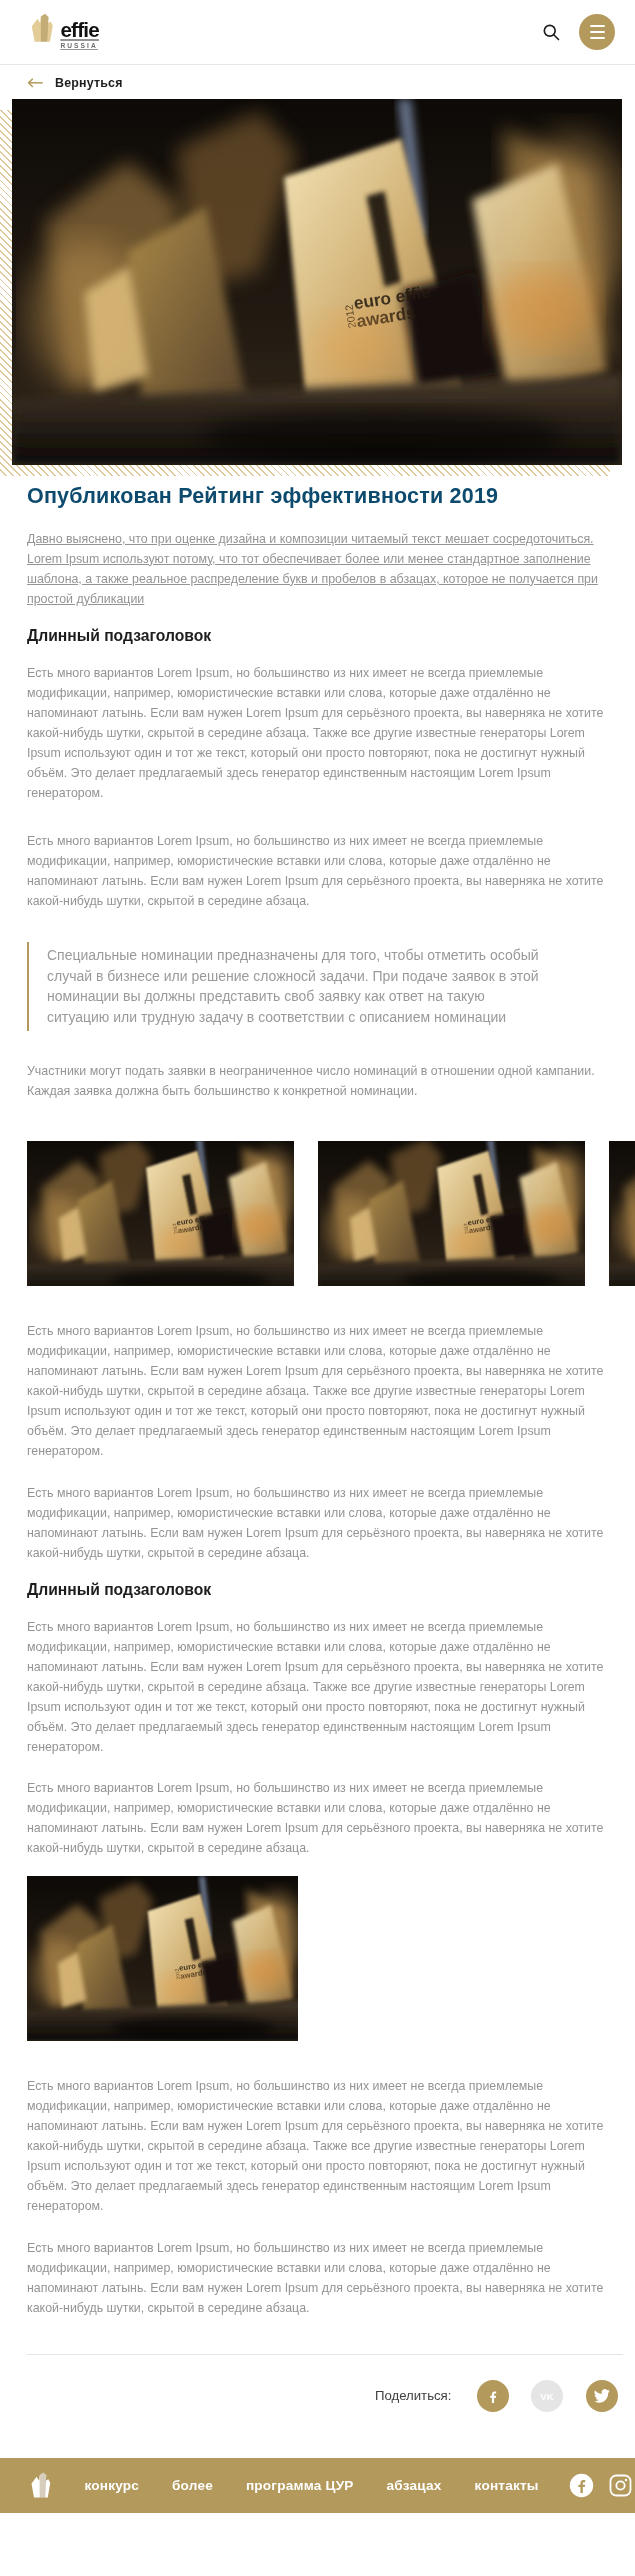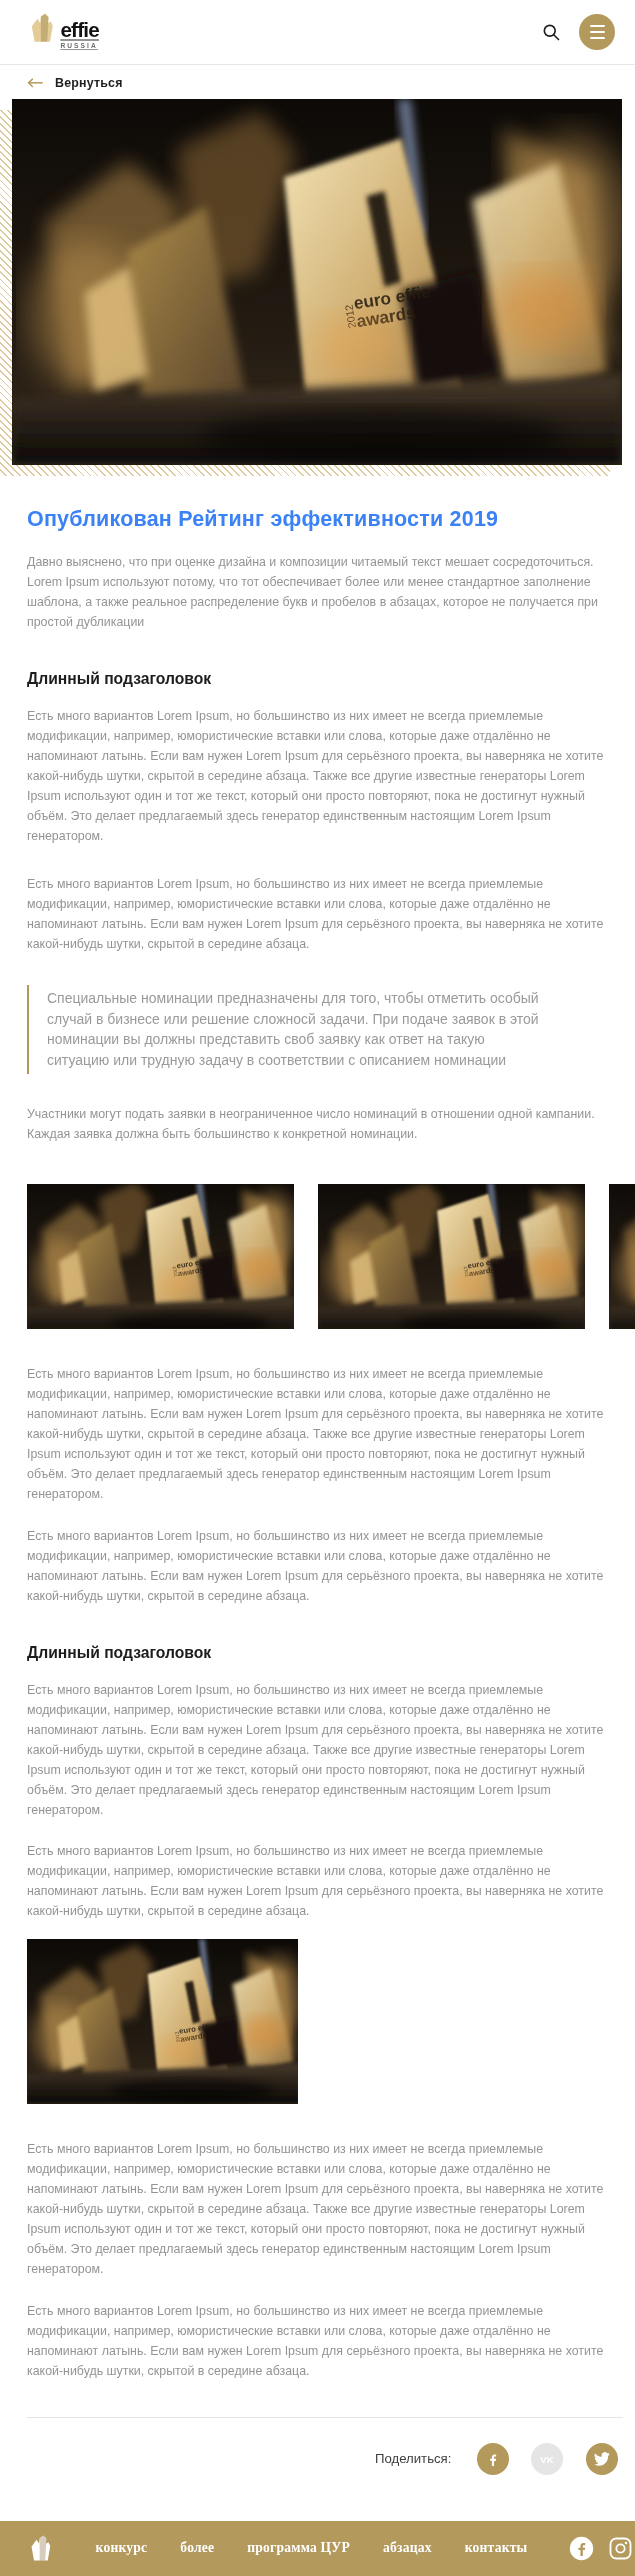--- a/index.html
+++ b/index.html
@@ -44,32 +44,32 @@
     content: ""; position: absolute; left: -12.4px; top: 11.6px; width: 610px; height: 366px;
     background: repeating-linear-gradient(45deg, #ffffff 0 3.7px, #dcc89b 3.7px 5px);
   }
   .hero-frame .photo { position: relative; }
   .photo { display: block; background: #15100b; }
   .hero-frame .photo { width: 610px; height: 366px; }
 
   .content { padding: 0 27px; }
 
   h1.article-title {
-    margin-top: 41px;
-    font-size: 21.5px; line-height: 1.25; font-weight: 800; color: #3b82f6; letter-spacing: 0.2px;
+    margin-top: 18px;
+    font-size: 21.5px; line-height: 1.25; font-weight: 800; color: #0c4a6e; letter-spacing: 0.2px;
   }
   h2.subheading {
-    margin-top: 38px; margin-bottom: 18px;
+    margin-top: 18px; margin-bottom: 18px;
     font-size: 15.7px; font-weight: 800; color: #1d1d1d;
   }
   p.body-text {
     margin-top: 20px;
     font-size: 12.4px; line-height: 20px; color: #949494; max-width: 581px;
   }
-  p.first-after-title { margin-top: 19px; }
+  p.first-after-title { margin-top: 19px; text-decoration: underline; }
   p.after-heading { margin-top: 0; }
 
   blockquote.pull-quote {
     margin: 31px 0 30px 0;
     border-left: 2.5px solid #b3995c;
     padding: 3.3px 33px 3.3px 18px;
     font-size: 14px; line-height: 20.7px; color: #9a9a9a;
     max-width: 546px;
   }
 
@@ -96,21 +96,20 @@
     width: 32px; height: 32px; border-radius: 50%; border: none; cursor: pointer;
     display: flex; align-items: center; justify-content: center;
   }
   .social-btn svg { display: block; }
 
   
   .footer-band {
     margin-top: 46px; height: 55px; width: 635px;
     display: flex; align-items: center;
     padding: 0 2px 0 29px;
-    font-family: Liberation Serif, serif;
   }
   .footer-logo { width: 25px; height: 31px; flex: 0 0 auto; }
   .footer-nav { flex: 1; display: flex; justify-content: center; align-items: center; gap: 33px; }
   .footer-nav a {
     color: #fff; text-decoration: none; font-size: 13.6px; font-weight: 600; letter-spacing: 0.2px;
     white-space: nowrap;
   }
   .footer-social { display: flex; align-items: center; gap: 14px; }
   .footer-social a { display: block; width: 25px; height: 25px; }
 

